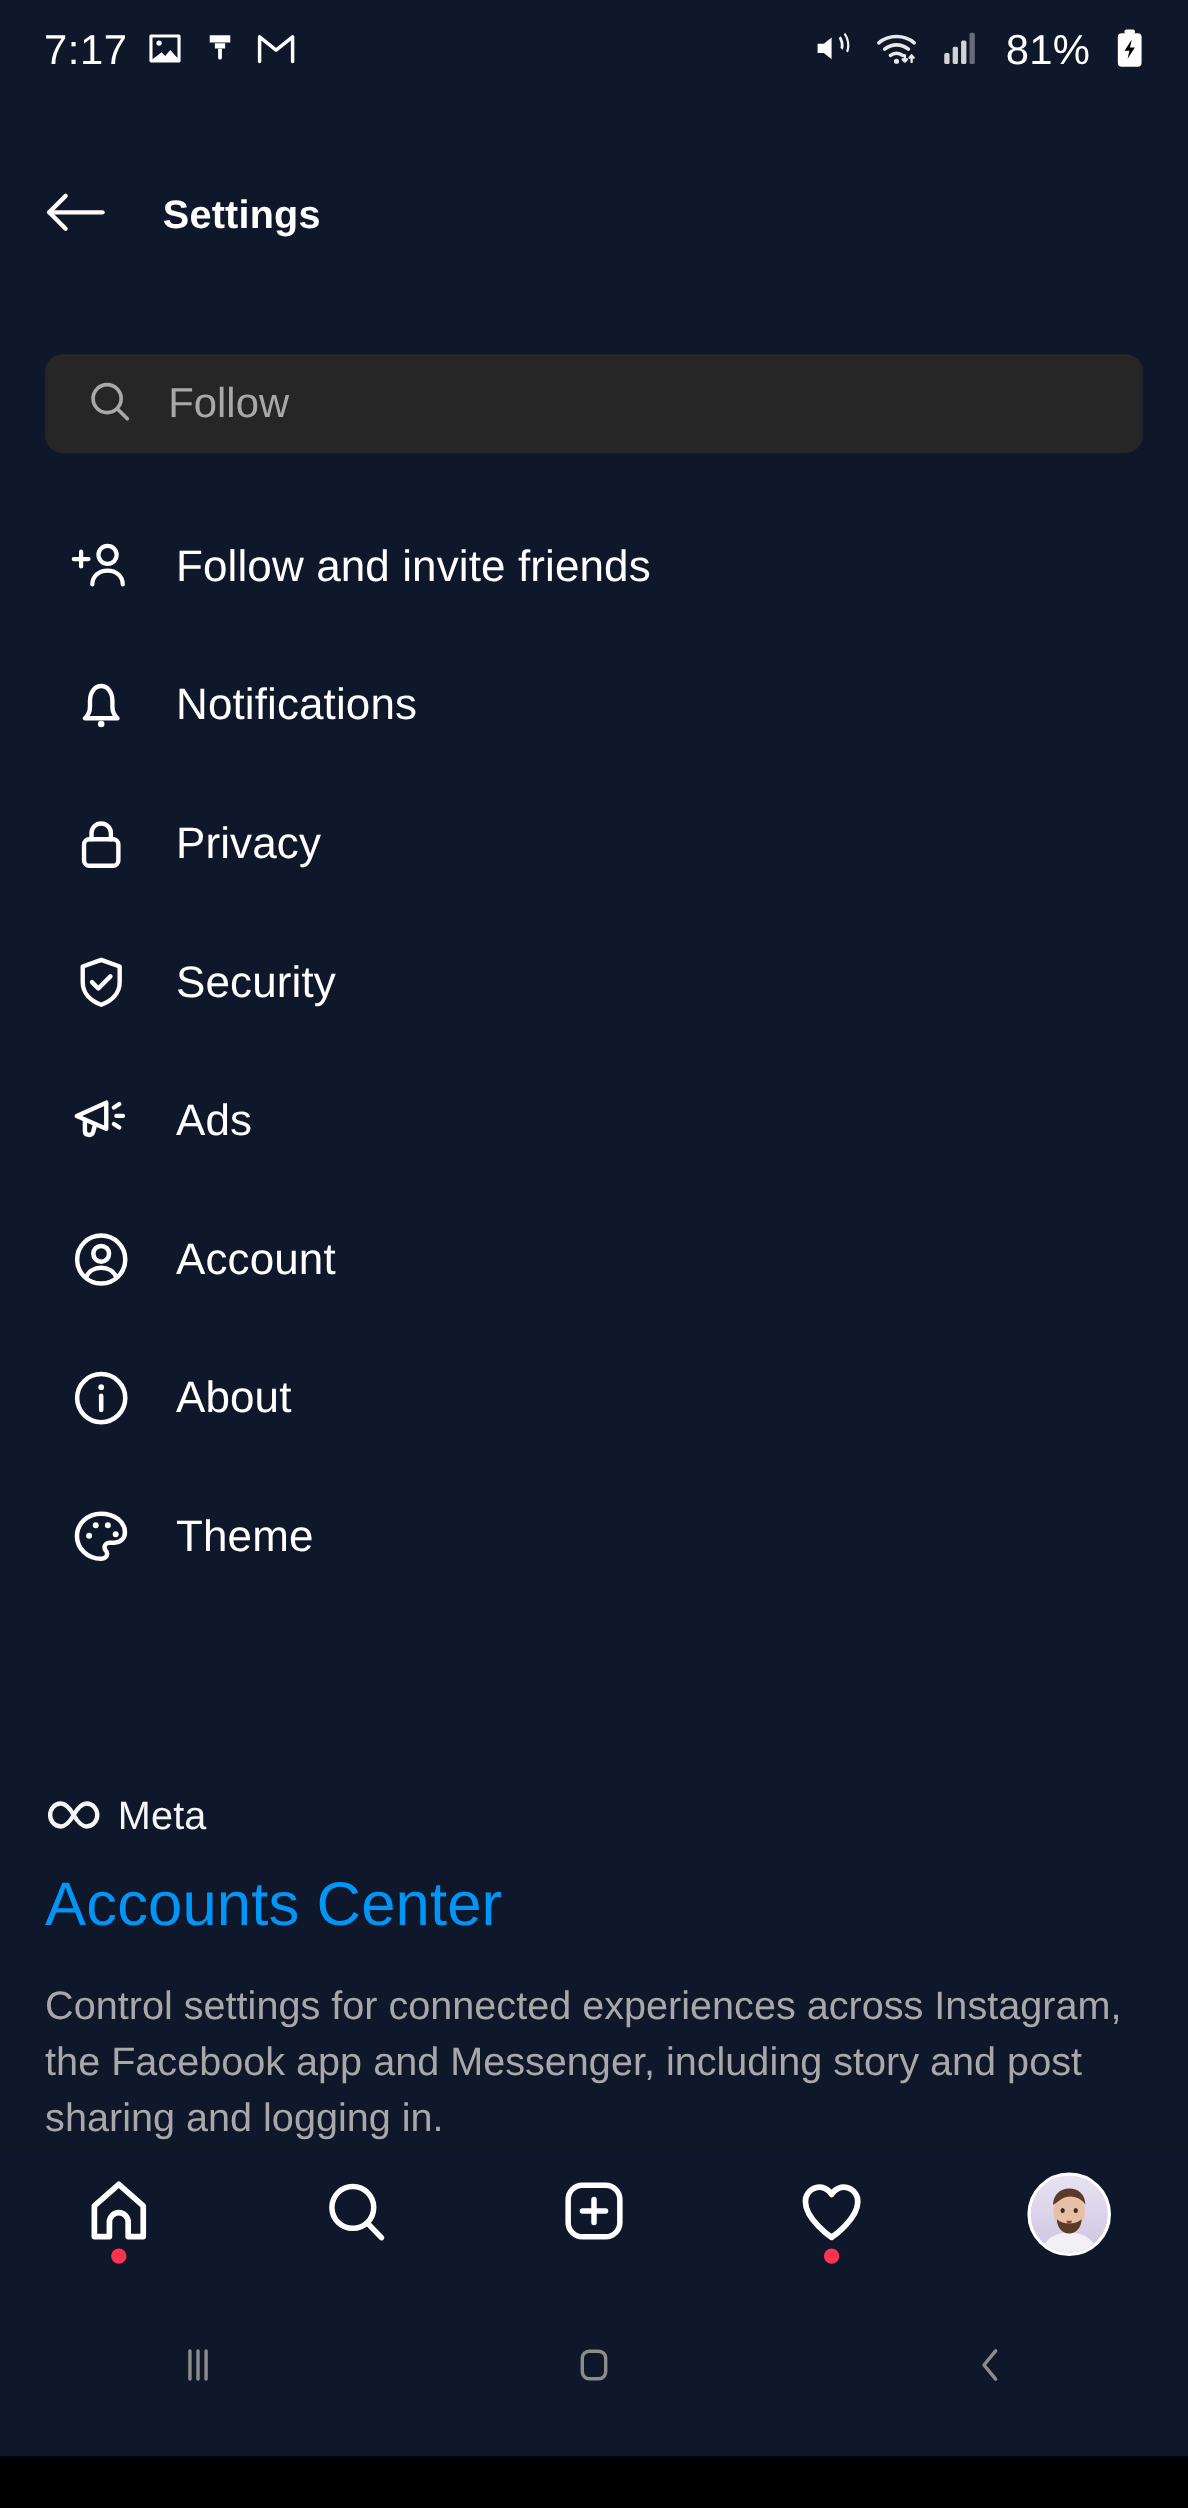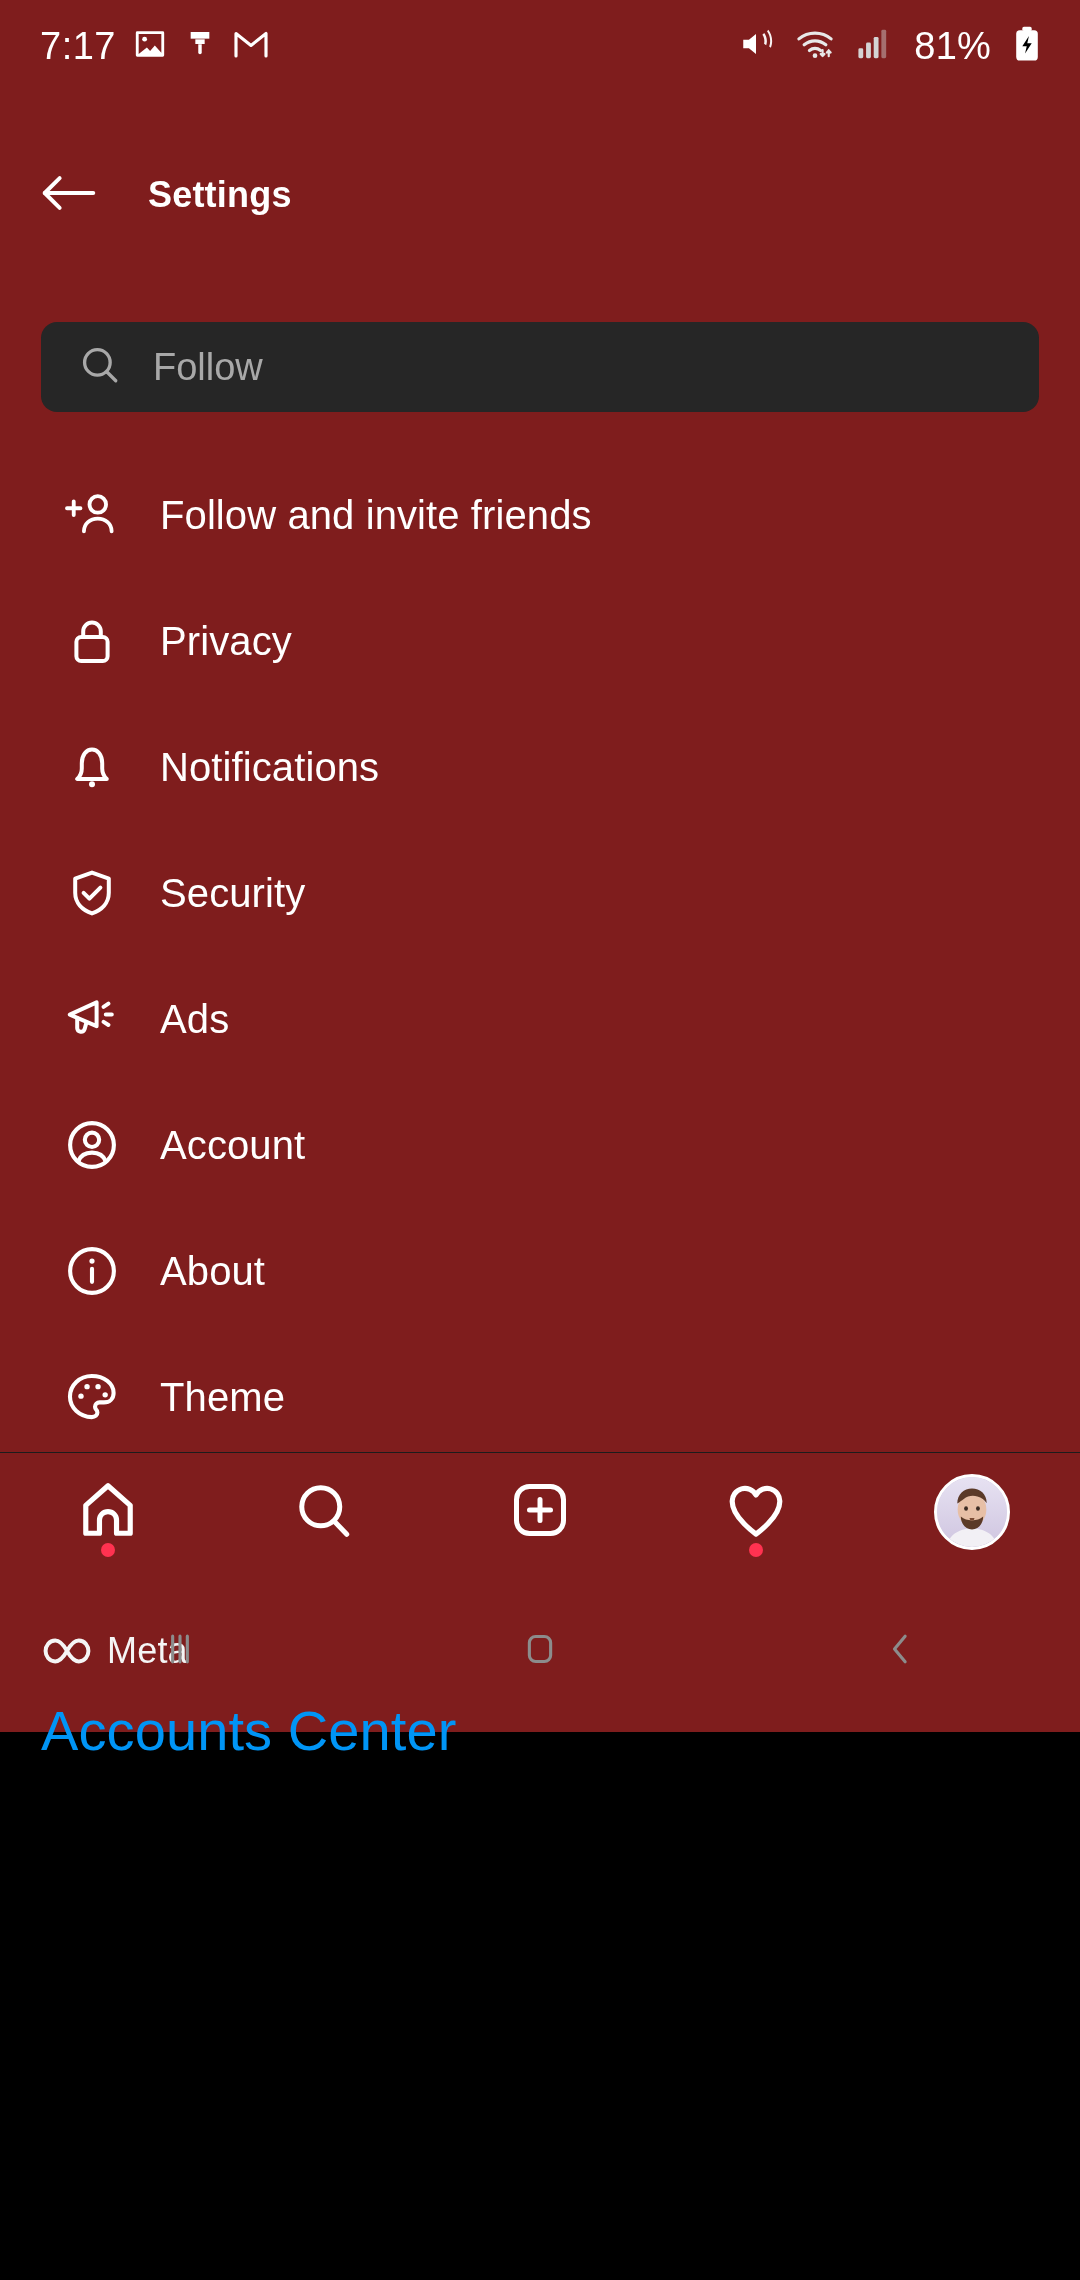--- a/index.html
+++ b/index.html
@@ -4,22 +4,22 @@
 <style>
   * { margin:0; padding:0; box-sizing:border-box; }
   html, body {
     width:1080px; height:2280px;
     background:#000;
     font-family:"Liberation Sans", sans-serif;
     overflow:hidden;
   }
   #screen {
     position:relative;
-    width:1080px; height:1732px;
-    background:#7f1d1d;
+    width:1080px; height:2233px;
+    background:#0f172a;
     color:#fff;
     text-decoration:underline;
   }
 
   
   #status-bar {
     position:absolute; top:0; left:0;
     width:1080px; height:92px;
     display:flex; align-items:center;
     padding:0 40px;
@@ -252,36 +252,36 @@
           <circle cx="17" cy="7.5" r="4.3"></circle>
           <path d="M9.8 21.5c0-4 3.2-6.6 7.2-6.6s7.2 2.6 7.2 6.6"></path>
           <path d="M4.5 6v7M1 9.5h7"></path>
         </svg>
       </span>
       <span class="menu-label">Follow and invite friends</span>
     </div>
 
     <div class="menu-item">
       <span class="menu-icon">
+        <svg width="50" height="52" viewBox="0 0 24 26" fill="none" stroke="#fff" stroke-width="2" stroke-linecap="round" stroke-linejoin="round">
+          <path d="M4.6 19h14.8c-1.7-1.6-2.3-3-2.3-5.3v-2.6C17.1 7 14.8 4.3 12 4.3S6.9 7 6.9 11.1v2.6c0 2.3-.6 3.7-2.3 5.3z"></path>
+          <circle cx="12" cy="21.6" r="1.5" fill="#fff" stroke="none"></circle>
+        </svg>
+      </span>
+      <span class="menu-label">Notifications</span>
+    </div>
+
+    <div class="menu-item">
+      <span class="menu-icon">
         <svg width="48" height="52" viewBox="0 0 22 26" fill="none" stroke="#fff" stroke-width="2" stroke-linecap="round" stroke-linejoin="round">
           <rect x="3.2" y="11" width="15.6" height="12" rx="2.4"></rect>
           <path d="M6.6 11V8.2a4.4 4.4 0 0 1 8.8 0V11"></path>
         </svg>
       </span>
       <span class="menu-label">Privacy</span>
-    </div>
-
-    <div class="menu-item">
-      <span class="menu-icon">
-        <svg width="50" height="52" viewBox="0 0 24 26" fill="none" stroke="#fff" stroke-width="2" stroke-linecap="round" stroke-linejoin="round">
-          <path d="M4.6 19h14.8c-1.7-1.6-2.3-3-2.3-5.3v-2.6C17.1 7 14.8 4.3 12 4.3S6.9 7 6.9 11.1v2.6c0 2.3-.6 3.7-2.3 5.3z"></path>
-          <circle cx="12" cy="21.6" r="1.5" fill="#fff" stroke="none"></circle>
-        </svg>
-      </span>
-      <span class="menu-label">Notifications</span>
     </div>
 
     <div class="menu-item">
       <span class="menu-icon">
         <svg width="50" height="52" viewBox="0 0 24 26" fill="none" stroke="#fff" stroke-width="2" stroke-linecap="round" stroke-linejoin="round">
           <path d="M12 2.8 3.6 5.8v7.1c0 5 3.5 8.6 8.4 10.3 4.9-1.7 8.4-5.3 8.4-10.3V5.8L12 2.8z"></path>
           <path d="M7.8 12.9l2.9 2.9 5.5-5.5"></path>
         </svg>
       </span>
       <span class="menu-label">Security</span>
@@ -339,20 +339,21 @@
   <div id="meta-section">
     <div id="meta-brand">
       <span>
         <svg width="52" height="34" viewBox="0 0 34 22" fill="none" stroke="#f5f5f5" stroke-width="2.6" stroke-linecap="round">
           <path d="M9.3 4.2C5.2 4.2 3 7.8 3 11s2.2 6.8 6.3 6.8c3.2 0 5.3-2.6 7.7-6.8C19.4 6.8 21.5 4.2 24.7 4.2 28.8 4.2 31 7.8 31 11s-2.2 6.8-6.3 6.8c-3.2 0-5.3-2.6-7.7-6.8C14.6 6.8 12.5 4.2 9.3 4.2z"></path>
         </svg>
       </span>
       <span id="meta-brand-name">Meta</span>
     </div>
     <a id="accounts-center-link">Accounts Center</a>
+    <div id="meta-description">Control settings for connected experiences across Instagram, the Facebook app and Messenger, including story and post sharing and logging in.</div>
   </div>
 
   <div id="tab-bar">
 
     <div class="tab-item">
       <span>
         <svg width="62" height="62" viewBox="0 0 24 24" fill="none" stroke="#fff" stroke-width="2" stroke-linecap="round" stroke-linejoin="round">
           <path d="M3.4 21V10.2L12 2.6l8.6 7.6V21h-5.3v-5.1a3.3 3.3 0 0 0-6.6 0V21H3.4z"></path>
         </svg>
       </span>

